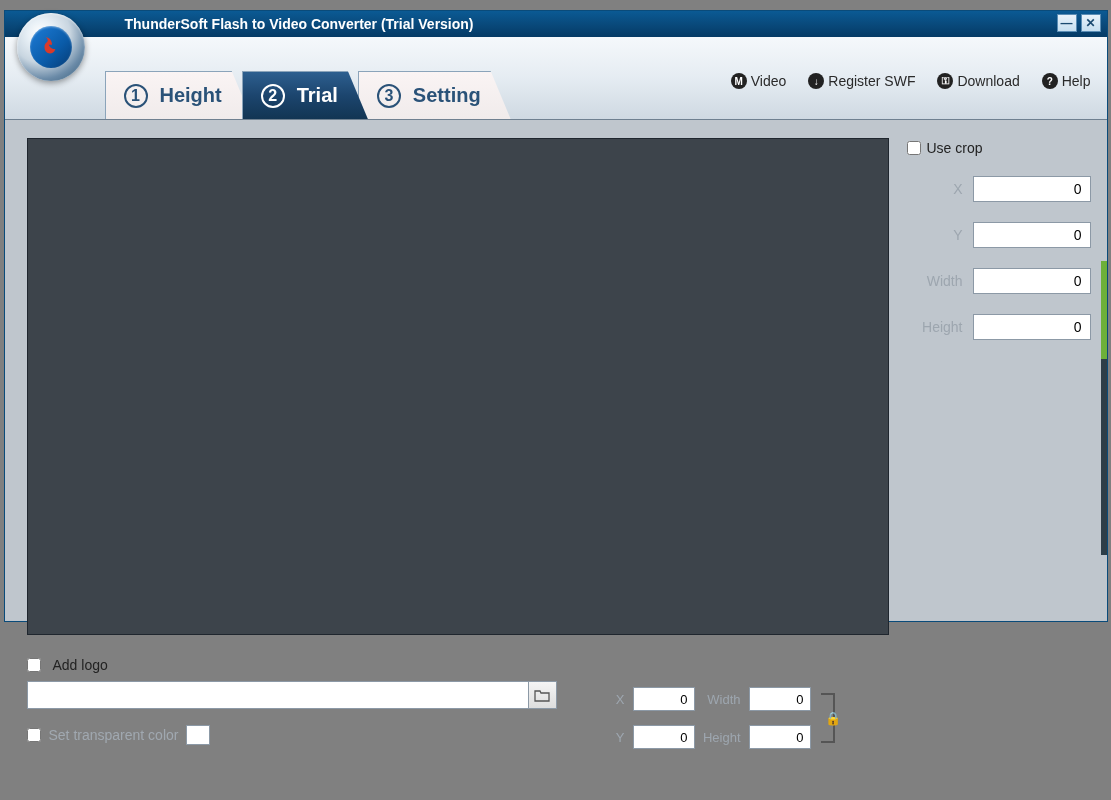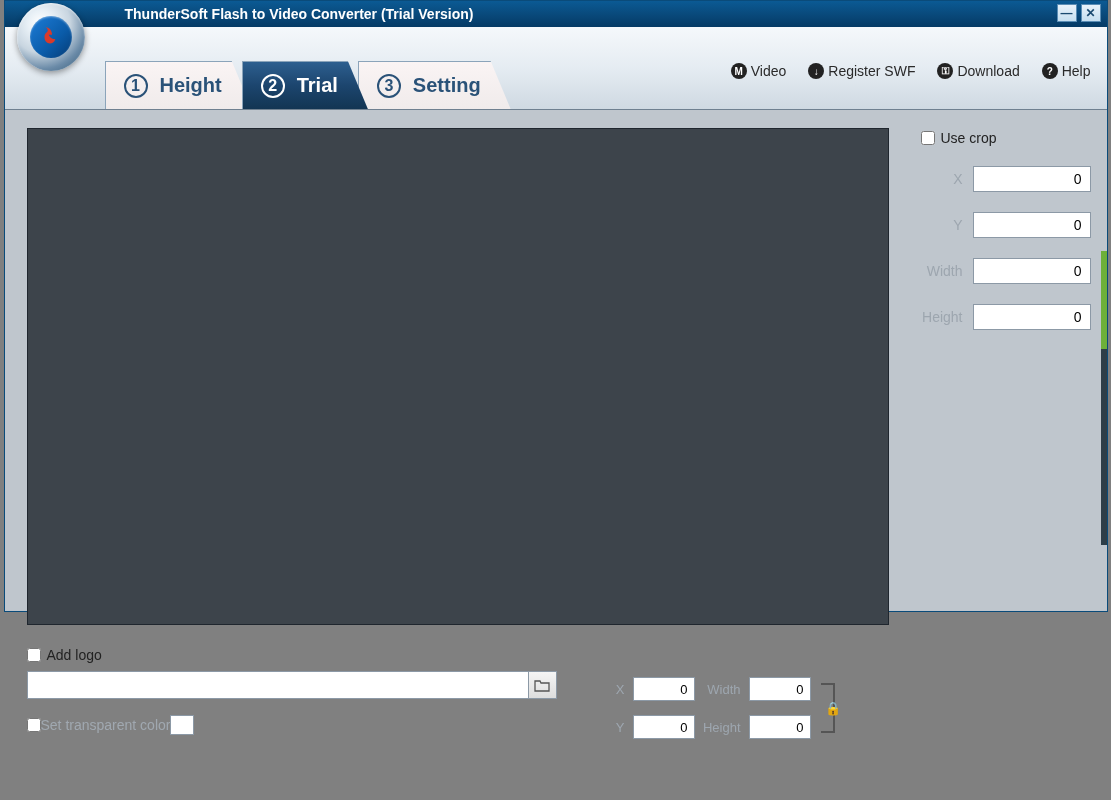--- a/index.html
+++ b/index.html
@@ -1,21 +1,21 @@
 <!DOCTYPE html>
 <html><head>
 <meta charset="utf-8">
 <style>
   * { box-sizing: border-box; margin: 0; padding: 0; font-family: Arial, sans-serif; }
   body { background: #808080; width: 1111px; height: 800px; overflow: hidden; }
   
   .window {
     width: 1104px;
     height: 612px;
-    margin: 0 auto;
+    margin: 10px auto;
     background: #bfc6cd;
     border: 1px solid #0a4b7a;
     position: relative;
   }
   
   .titlebar {
     height: 26px;
     background: linear-gradient(to bottom, #0b5a94 0%, #094a7c 50%, #053a65 100%);
     display: flex;
     align-items: center;
@@ -124,21 +124,21 @@
     width: 16px; height: 16px;
     background: #222;
     border-radius: 50%;
     display: flex; align-items: center; justify-content: center;
     color: #fff; font-size: 10px; font-weight: bold;
   }
   
   .content {
     display: flex;
     padding: 18px 16px 0 22px;
-    gap: 32px;
+    gap: 18px;
   }
   
   .preview {
     width: 862px;
     height: 497px;
     background: #3d444b;
     border: 1px solid #1f262e;
   }
   
   .crop-panel {
@@ -168,40 +168,40 @@
     font-size: 14px;
   }
   
   .bottom {
     padding: 22px 16px 0 22px;
     display: flex;
     gap: 20px;
   }
   .logo-section { width: 540px; }
   .logo-check {
-    display: flex; align-items: center; gap: 6px;
+    display: flex; align-items: center; gap: 12px;
     font-size: 14px; color: #222; margin-bottom: 8px;
   }
   .logo-check input { width: 14px; height: 14px; }
   .logo-path-row { display: flex; width: 530px; }
   .logo-path {
     flex: 1; height: 28px;
     border: 1px solid #8c99a6;
     background: #fff;
     padding: 0 6px;
   }
   .browse-btn {
     width: 28px; height: 28px;
     border: 1px solid #8c99a6; border-left: none;
     background: linear-gradient(#f5f5f5,#ddd);
     display: flex; align-items: center; justify-content: center;
     cursor: pointer;
   }
   .trans-row {
-    display: flex; align-items: center; gap: 0;
+    display: flex; align-items: center; gap: 8px;
     margin-top: 16px;
     font-size: 14px; color: #a0a8b0;
   }
   .trans-row input[type=checkbox] { width: 14px; height: 14px; }
   .color-swatch {
     width: 24px; height: 20px;
     background: #fff; border: 1px solid #8c99a6;
   }
   
   .logo-dims {

